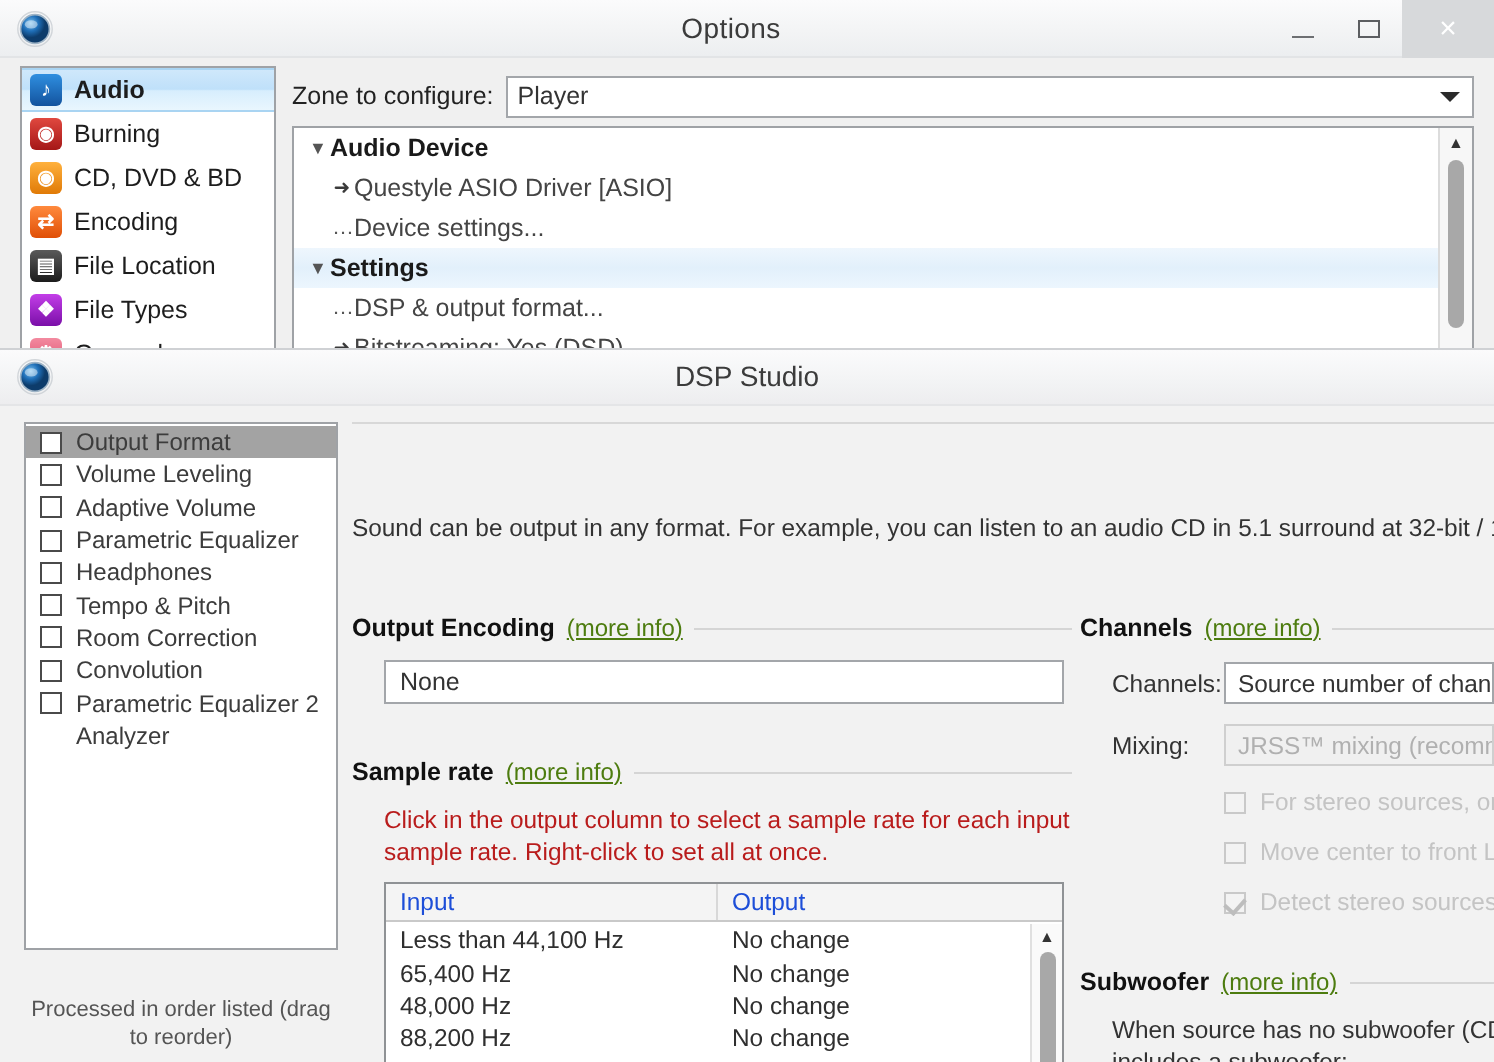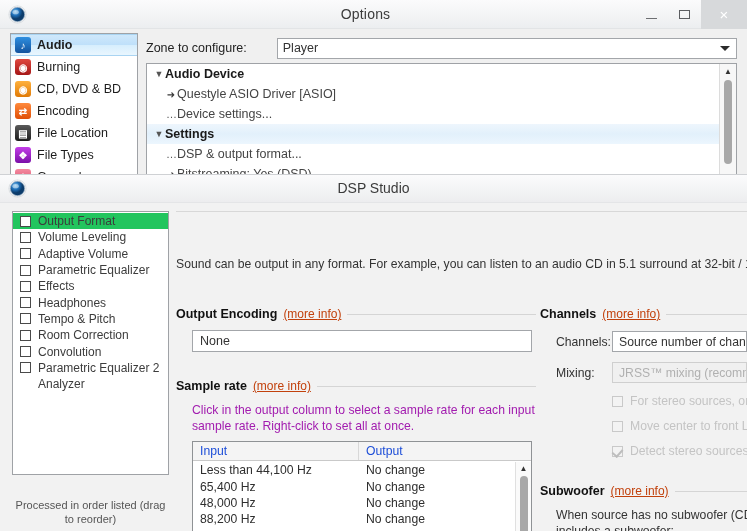--- a/index.html
+++ b/index.html
@@ -56,21 +56,21 @@
     border-top: 1px solid #a9d4f2; border-bottom: 1px solid #a9d4f2;
     font-weight: bold;
   }
   .side-ico {
     width: 16px; height: 16px; border-radius: 3px; flex: 0 0 16px;
     display: flex; align-items: center; justify-content: center;
     font-size: 10px; color: #fff; font-weight: bold;
   }
   .side-label { white-space: nowrap; }
 
-  .zone-row { position: absolute; left: 146px; top: 8px; right: 10px; height: 22px; display: flex; align-items: center; gap: 24px; }
+  .zone-row { position: absolute; left: 146px; top: 8px; right: 10px; height: 22px; display: flex; align-items: center; }
   .zone-label { font-size: 12.5px; color: #222; margin-right: 6px; white-space: nowrap; }
   .combo {
     position: relative; flex: 1; height: 21px; background: #fff;
     border: 1px solid #a3a6aa; display: flex; align-items: center;
     padding-left: 5px; font-size: 12.5px; color: #333;
   }
   .combo .arrow {
     position: absolute; right: 6px; top: 50%; margin-top: -2px;
     width: 0; height: 0; border-left: 5px solid transparent; border-right: 5px solid transparent;
     border-top: 5px solid #2b2b2b;
@@ -107,44 +107,44 @@
     position: relative; height: 28px;
     background: linear-gradient(to bottom, #fbfbfc 0%, #f3f4f5 55%, #ededef 100%);
     border-bottom: 1px solid #e4e5e7;
   }
   .dsp-title { position: absolute; left: 0; right: 0; top: 5px; text-align: center; font-size: 14px; color: #3b3b3b; }
   .dsp-body { position: absolute; left: 0; top: 28px; right: 0; bottom: 0; background: #f2f2f2; }
 
   .dsp-left { position: absolute; left: 12px; top: 8px; width: 157px; bottom: 0; }
   .dsp-list { background: #fff; border: 1px solid #9fa2a6; height: 264px; overflow: hidden; padding: 1px 0; }
   .dsp-item { display: flex; align-items: center; height: 16.3px; padding-left: 7px; gap: 7px; font-size: 12px; color: #3c3c3c; }
-  .dsp-item.sel { background: #22c55e; }
+  .dsp-item.sel { background: #a3a3a3; }
   .cbx { width: 11px; height: 11px; border: 1.4px solid #4a4a4a; background: #fff; flex: 0 0 11px; }
   .cbx.nobox { border: none; background: transparent; }
   .dsp-note { text-align: center; font-size: 11px; color: #555; margin-top: 23px; line-height: 14px; }
   .plugbtn {
     margin-top: 6px; height: 23px; background: linear-gradient(to bottom,#fcfcfc,#efefef);
     border: 1px solid #a8abaf; display: flex; align-items: center; justify-content: center;
     font-size: 12.5px; color: #222;
   }
 
   .dsp-main { position: absolute; left: 176px; top: 8px; right: 0; bottom: 0; }
   .sep-line { position: absolute; left: 0; right: 0; top: 0; height: 1px; background: #d8d8d8; }
   .desc { position: absolute; left: 0; top: 45px; right: 0; font-size: 12.2px; color: #333; line-height: 17px; white-space: nowrap; }
 
   .sec-head { display: flex; align-items: baseline; gap: 6px; }
   .sec-title { font-weight: bold; font-size: 12.5px; color: #111; }
-  .more-info { font-size: 12px; color: #c2410c; text-decoration: underline; text-align: center; }
+  .more-info { font-size: 12px; color: #4d7c0f; text-decoration: underline; text-align: center; }
   .sec-rule { flex: 1; height: 1px; background: #d5d5d5; position: relative; top: -3px; }
 
   .col-left { position: absolute; left: 0; top: 96px; width: 360px; }
   .enc-combo { margin-top: 9px; margin-left: 16px; width: 340px; height: 22px; background: #fff; border: 1px solid #a3a6aa; position: relative; display: flex; align-items: center; padding-left: 7px; font-size: 12.5px; color: #333; }
 
   .sr-head { margin-top: 27px; }
-  .sr-note { margin-top: 9px; margin-left: 16px; width: 345px; font-size: 12.2px; color: #a21caf; line-height: 16px; }
+  .sr-note { margin-top: 9px; margin-left: 16px; width: 345px; font-size: 12.2px; color: #b91c1c; line-height: 16px; }
 
   .sr-table { margin-top: 7px; margin-left: 16px; width: 340px; height: 118px; background: #fff; border: 1px solid #8f9295; position: relative; overflow: hidden; }
   .sr-hdr { display: flex; height: 19px; background: #f4f4f4; border-bottom: 1px solid #c9c9c9; font-size: 12.2px; color: #1d4ed8; align-items: center; }
   .sr-c1 { width: 166px; padding-left: 7px; }
   .sr-c2 { flex: 1; padding-left: 7px; }
   .sr-hdr .sr-c1 { border-right: 1px solid #d8d8d8; height: 100%; display: flex; align-items: center; }
   .sr-row { display: flex; height: 16.4px; align-items: center; font-size: 12.2px; color: #2f2f2f; }
   .sr-rows { position: absolute; left: 0; right: 16px; top: 20px; bottom: 0; overflow: hidden; }
   .sr-vsb { position: absolute; right: 0; top: 20px; width: 16px; bottom: 0; background: #fafafa; border-left: 1px solid #e0e0e0; }
   .sr-vsb-up { height: 13px; display: flex; align-items: center; justify-content: center; font-size: 8px; color: #333; }
@@ -309,24 +309,20 @@
             <span class="cbx"></span>
             <span>Volume Leveling</span>
           </div>
           <div class="dsp-item">
             <span class="cbx"></span>
             <span>Adaptive Volume</span>
           </div>
           <div class="dsp-item">
             <span class="cbx"></span>
             <span>Parametric Equalizer</span>
-          </div>
-          <div class="dsp-item">
-            <span class="cbx"></span>
-            <span>Effects</span>
           </div>
           <div class="dsp-item">
             <span class="cbx"></span>
             <span>Headphones</span>
           </div>
           <div class="dsp-item">
             <span class="cbx"></span>
             <span>Tempo &amp; Pitch</span>
           </div>
           <div class="dsp-item">

